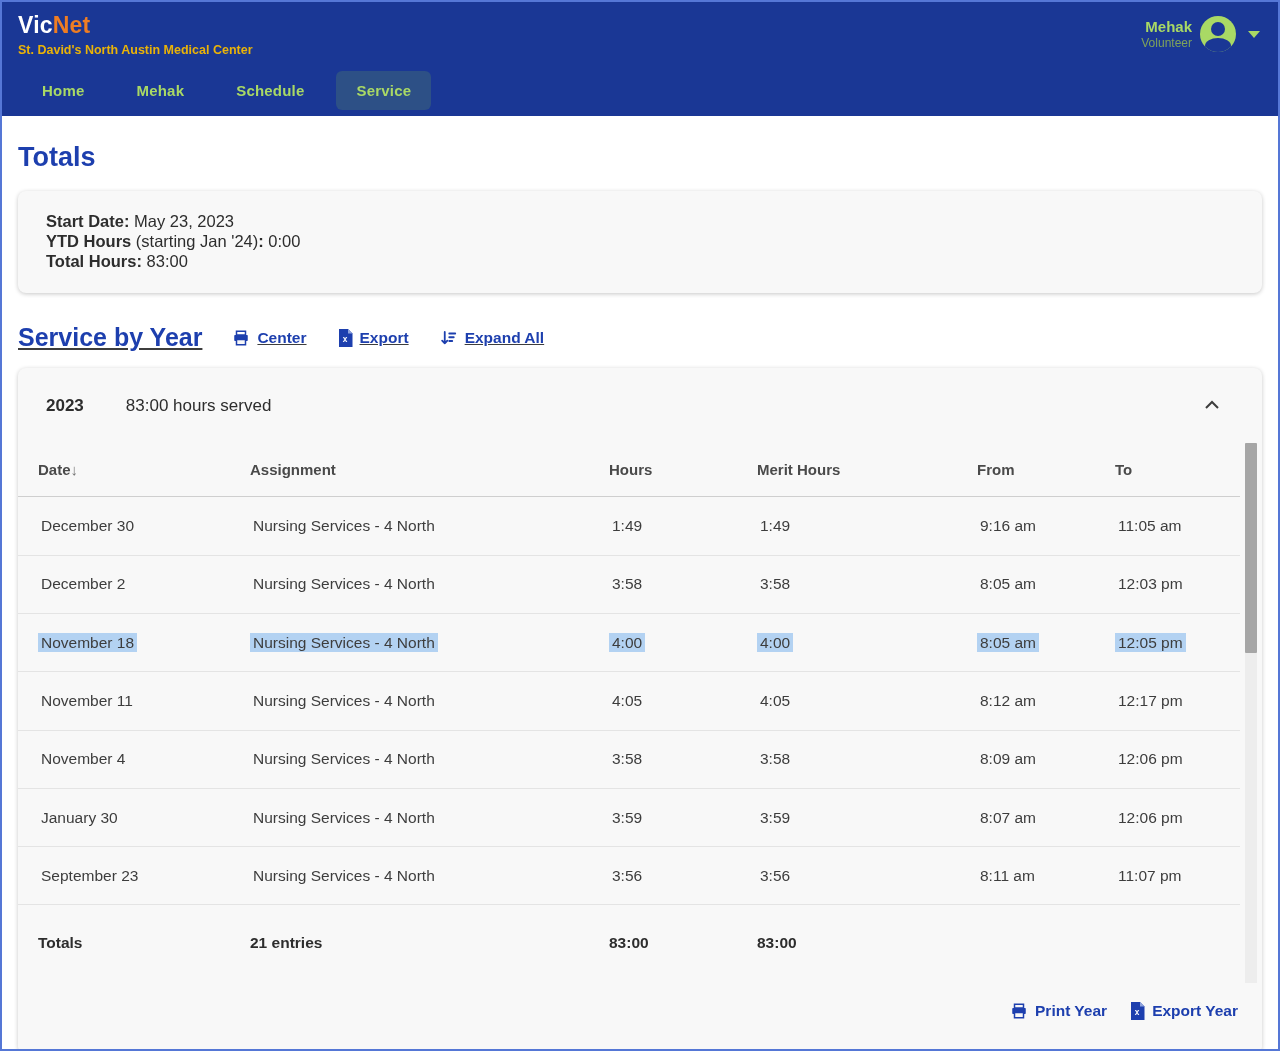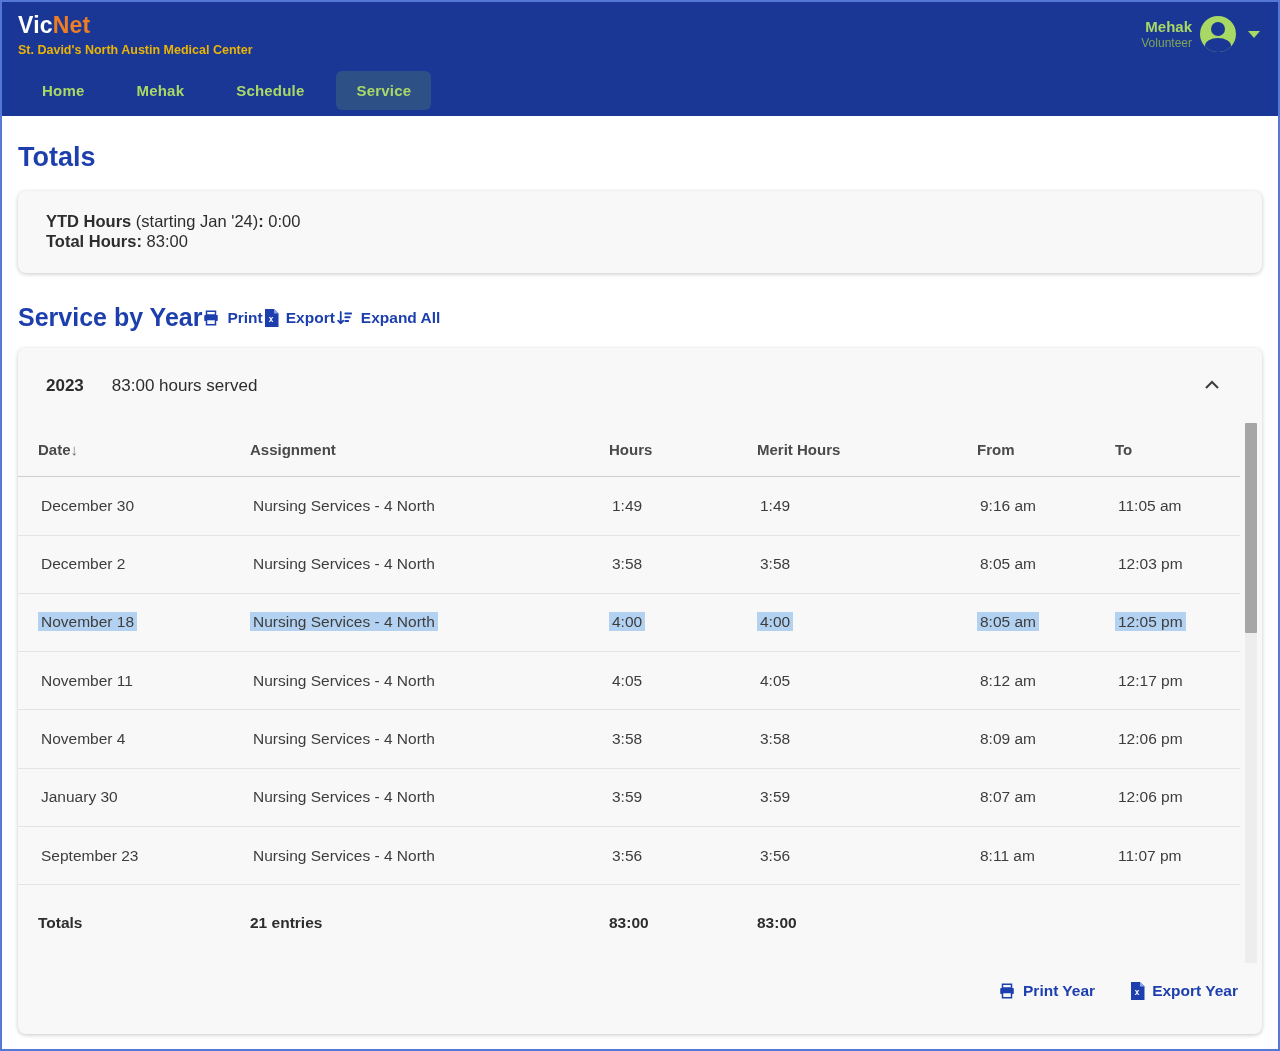--- a/index.html
+++ b/index.html
@@ -41,52 +41,52 @@
 
   .card {
     background:#f8f8f8; border-radius:8px;
     box-shadow:0 1px 4px rgba(0,0,0,.22);
   }
   .totals-card { padding:20px 28px 22px 28px; }
   .totals-line { font-size:16.5px; line-height:1.22; color:#2d2d2d; }
   .totals-line b { font-weight:bold; }
   .totals-line .note { font-weight:normal; }
 
-  .sby-row { display:flex; margin:30px 0 16px 0; }
+  .sby-row { display:flex; gap:30px; margin:30px 0 16px 0;text-decoration:underline; }
   .sby-title { color:#1d3fae; font-size:25px; font-weight:bold; }
   .blue-btn {
     display:inline-flex; align-items:center; gap:7px; background:none; border:none;
     color:#1d3fae; font-size:15.5px; font-weight:bold; cursor:pointer; font-family:inherit;
     padding:0;
   }
   .blue-btn svg { display:block; }
 
   
   .year-card { position:relative; padding-bottom:22px; min-height:686px; }
   .accordion-header { display:flex; align-items:center; padding:28px 28px 26px 28px; cursor:pointer; }
   .year-label { font-size:17px; font-weight:bold; color:#2d2d2d; }
-  .year-summary { font-size:17px; color:#2d2d2d; margin-left:28px; }
+  .year-summary { font-size:17px; color:#2d2d2d; margin-left:42px; }
   .chevron-up { margin-left:auto; margin-right:14px; }
 
   .grid-row {
     display:grid;
     grid-template-columns:212px 359px 148px 220px 138px 1fr;
     align-items:center;
     padding:0 20px;
     margin-right:22px;
   }
   .thead { height:55px; border-bottom:1px solid #cfcfcf; font-size:15px; font-weight:bold; color:#4a4a4a; }
   .thead .th { display:flex; align-items:center; }
   .sort-arrow { color:#757575; font-size:15px; font-weight:normal; }
   .trow { height:58.3px; border-bottom:1px solid #e4e4e4; font-size:15.5px; color:#3d3d3d; background:transparent; }
   .trow .cell-text { padding:1px 3px; }
   .trow.selected .cell-text { background:#b3d2f2; }
   .totals-row { height:75px; font-size:15.5px; font-weight:bold; color:#2d2d2d; border-bottom:none; }
 
-  .card-footer { display:flex; justify-content:flex-end; gap:34px; padding:22px 24px 8px 24px; }
+  .card-footer { display:flex; justify-content:flex-end; gap:22px; padding:22px 24px 8px 24px; }
 
   
   .vscroll-track {
     position:absolute; top:75px; right:5px; width:12px; height:540px;
     background:#ededed;
   }
   .vscroll-thumb { position:absolute; top:0; left:0; width:12px; height:210px; background:#a6a6a6; border-radius:1px; cursor:pointer; }
 </style>
 </head>
 <body>
@@ -115,20 +115,24 @@
     </div>
     <div class="caret-down"></div>
   </div>
 </div>
 
 <div class="content">
 
   <div class="page-h1">Totals</div>
 
   <div class="card totals-card">
+    <div class="totals-line">
+      <b>Start Date:</b>
+      <span>May 23, 2023</span>
+    </div>
     <div class="totals-line">
       <b>YTD Hours</b>
       <span class="note">(starting Jan '24)</span><b>:</b>
       <span>0:00</span>
     </div>
     <div class="totals-line">
       <b>Total Hours:</b>
       <span>83:00</span>
     </div>
   </div>
@@ -137,21 +141,21 @@
     <div class="sby-title">Service by Year</div>
 
     <button class="blue-btn">
       <span>
         <svg width="18" height="18" viewBox="0 0 24 24" fill="none" stroke="#1d3fae" stroke-width="2">
           <rect x="6" y="3" width="12" height="5"></rect>
           <rect x="3" y="8" width="18" height="8" rx="1" fill="#1d3fae" stroke="none"></rect>
           <rect x="6" y="14" width="12" height="7" fill="#f8f8f8" stroke="#1d3fae"></rect>
         </svg>
       </span>
-      <span>Print</span>
+      <span>Center</span>
     </button>
 
     <button class="blue-btn">
       <span>
         <svg width="16" height="18" viewBox="0 0 20 24">
           <path d="M2 0 h12 l6 6 v18 h-18 z" fill="#1d3fae"></path>
           <path d="M14 0 l6 6 h-6 z" fill="#8fa3dd"></path>
           <text x="10" y="17" font-size="11" font-weight="bold" fill="#ffffff" text-anchor="middle" font-family="Liberation Sans, sans-serif">x</text>
         </svg>
       </span>

